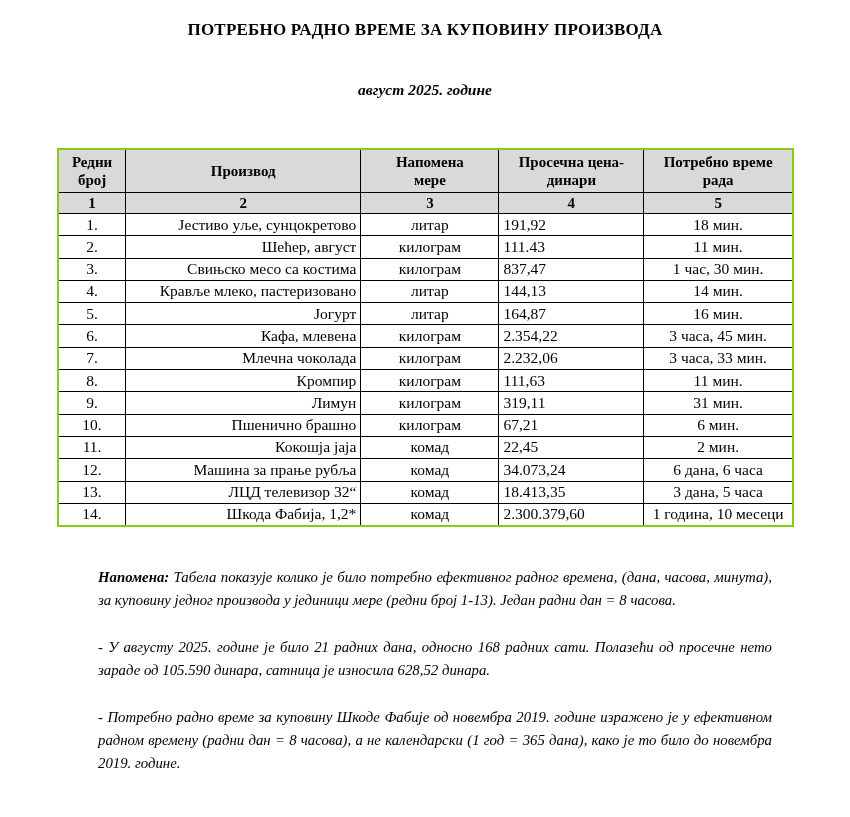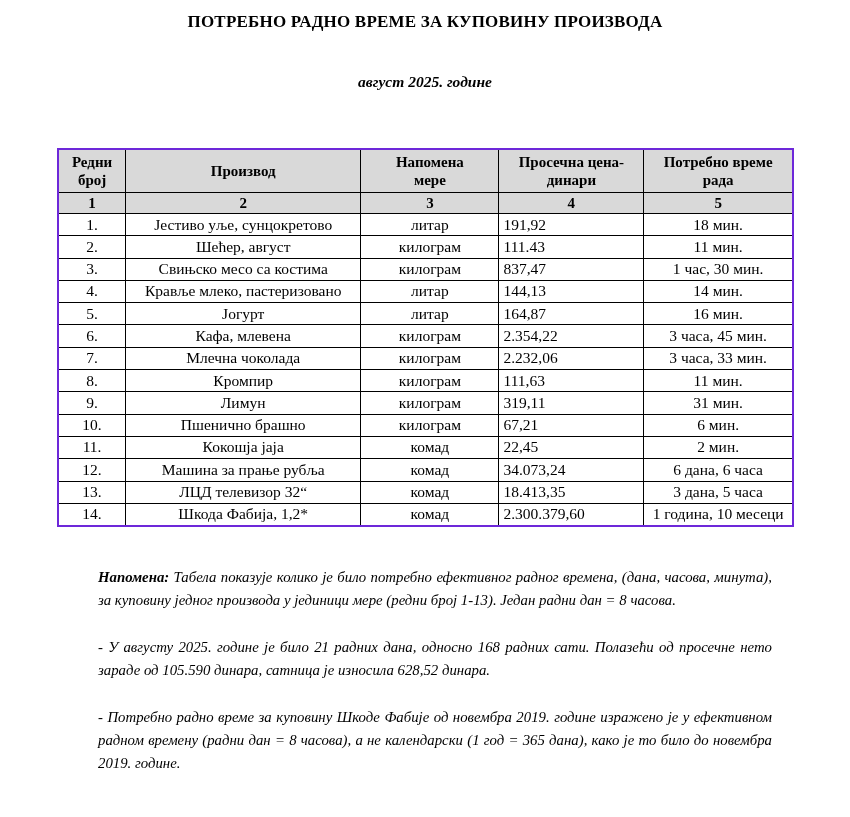--- a/index.html
+++ b/index.html
@@ -11,21 +11,21 @@
     position: relative;
     width: 850px;
     height: 817px;
     background: #ffffff;
     font-family: "Liberation Serif", "DejaVu Serif", serif;
     color: #000000;
     overflow: hidden;
   }
   .doc-title {
     margin: 0;
-    padding-top: 12px;
+    padding-top: 20px;
     text-align: center;
     font-size: 17px;
     font-weight: bold;
     letter-spacing: 0.2px;
   }
   .doc-subtitle {
     margin: 17px;
     padding-top: 24px;
     text-align: center;
     font-size: 15.5px;
@@ -40,21 +40,21 @@
     border-collapse: collapse;
     table-layout: fixed;
     font-size: 15.5px;
   }
   table.price-table th,
   table.price-table td {
     border: 1.5px solid #000000;
     padding: 1px 4px;
     overflow: hidden;
   }
-  table.price-table { border: 2px solid #6d28d9; }
+  table.price-table { border: 2px solid #84cc16; }
   tr.thead-row th {
     background: #d9d9d9;
     font-weight: bold;
     text-align: center;
     vertical-align: middle;
     height: 40px;
     line-height: 1.22;
     white-space: pre-line;
     font-size: 15px;
   }
@@ -65,21 +65,21 @@
     height: 18px;
     font-size: 15px;
     line-height: 1;
   }
   tr.data-row td {
     height: 19.3px;
     background: #ffffff;
     line-height: 1.05;
   }
   td.c-num   { text-align: center; }
-  td.c-product { text-align: center; padding-left: 9px; }
+  td.c-product { text-align: right; padding-left: 9px; }
   td.c-unit  { text-align: center; }
   td.c-price { }
   td.c-time  { text-align: center; }
   .notes {
     position: absolute;
     left: 90px;
     top: 566px;
     width: 682px;
     font-style: italic;
     font-size: 14.8px;

